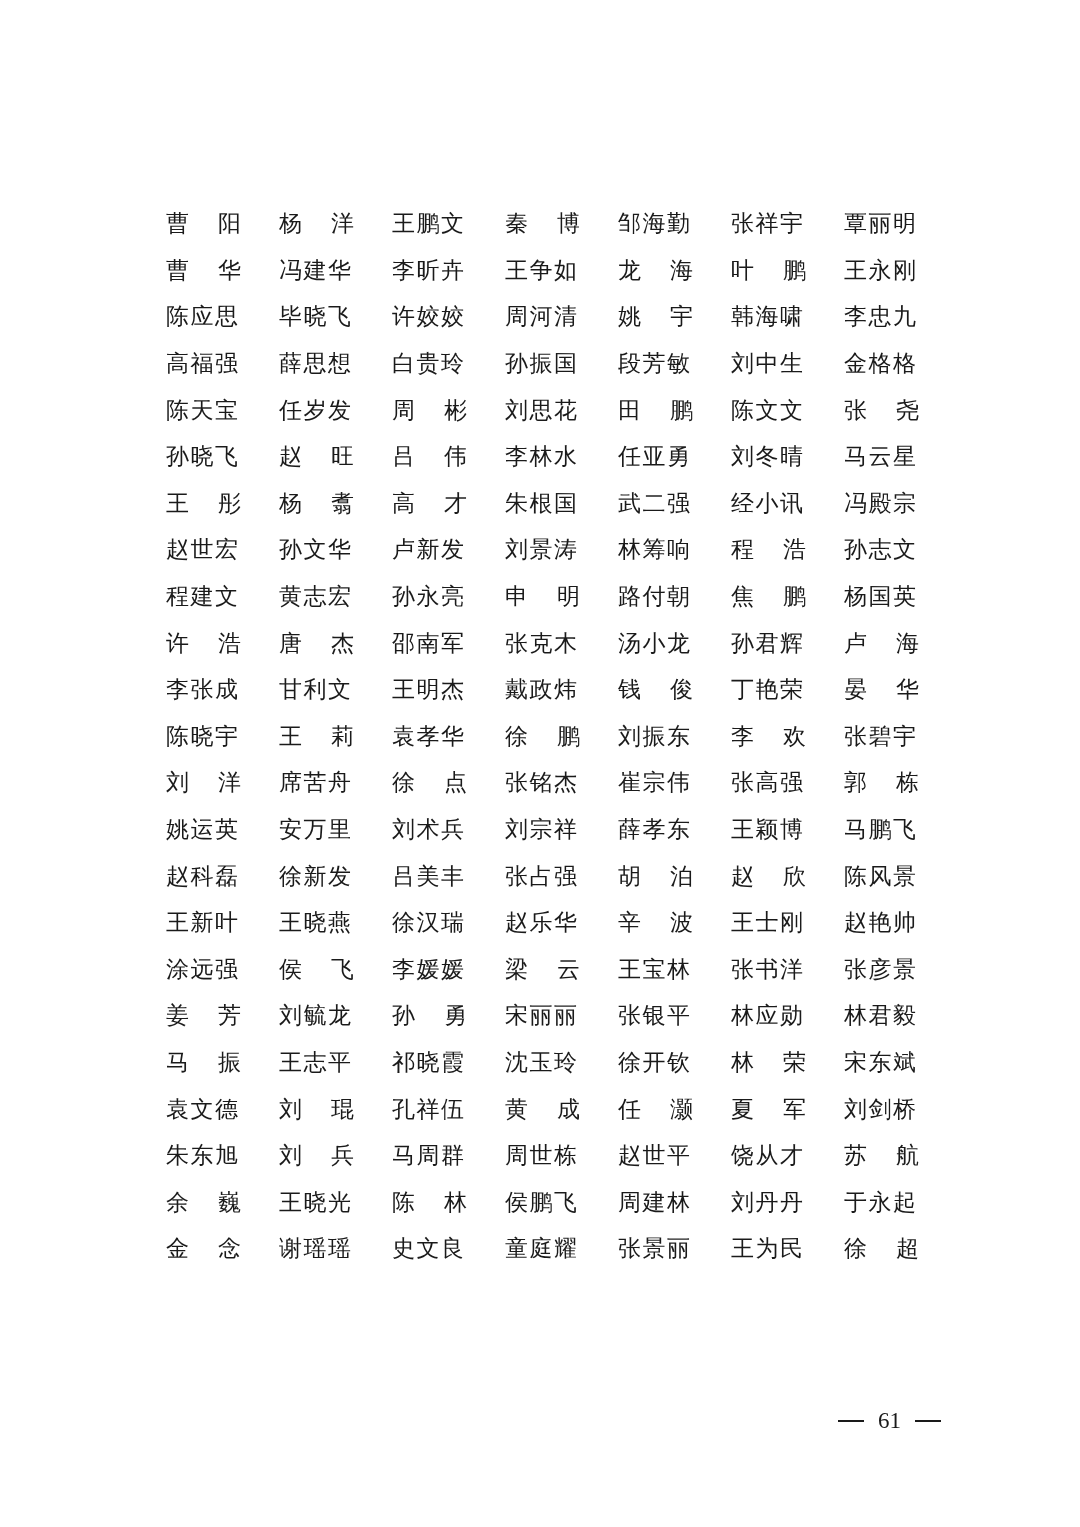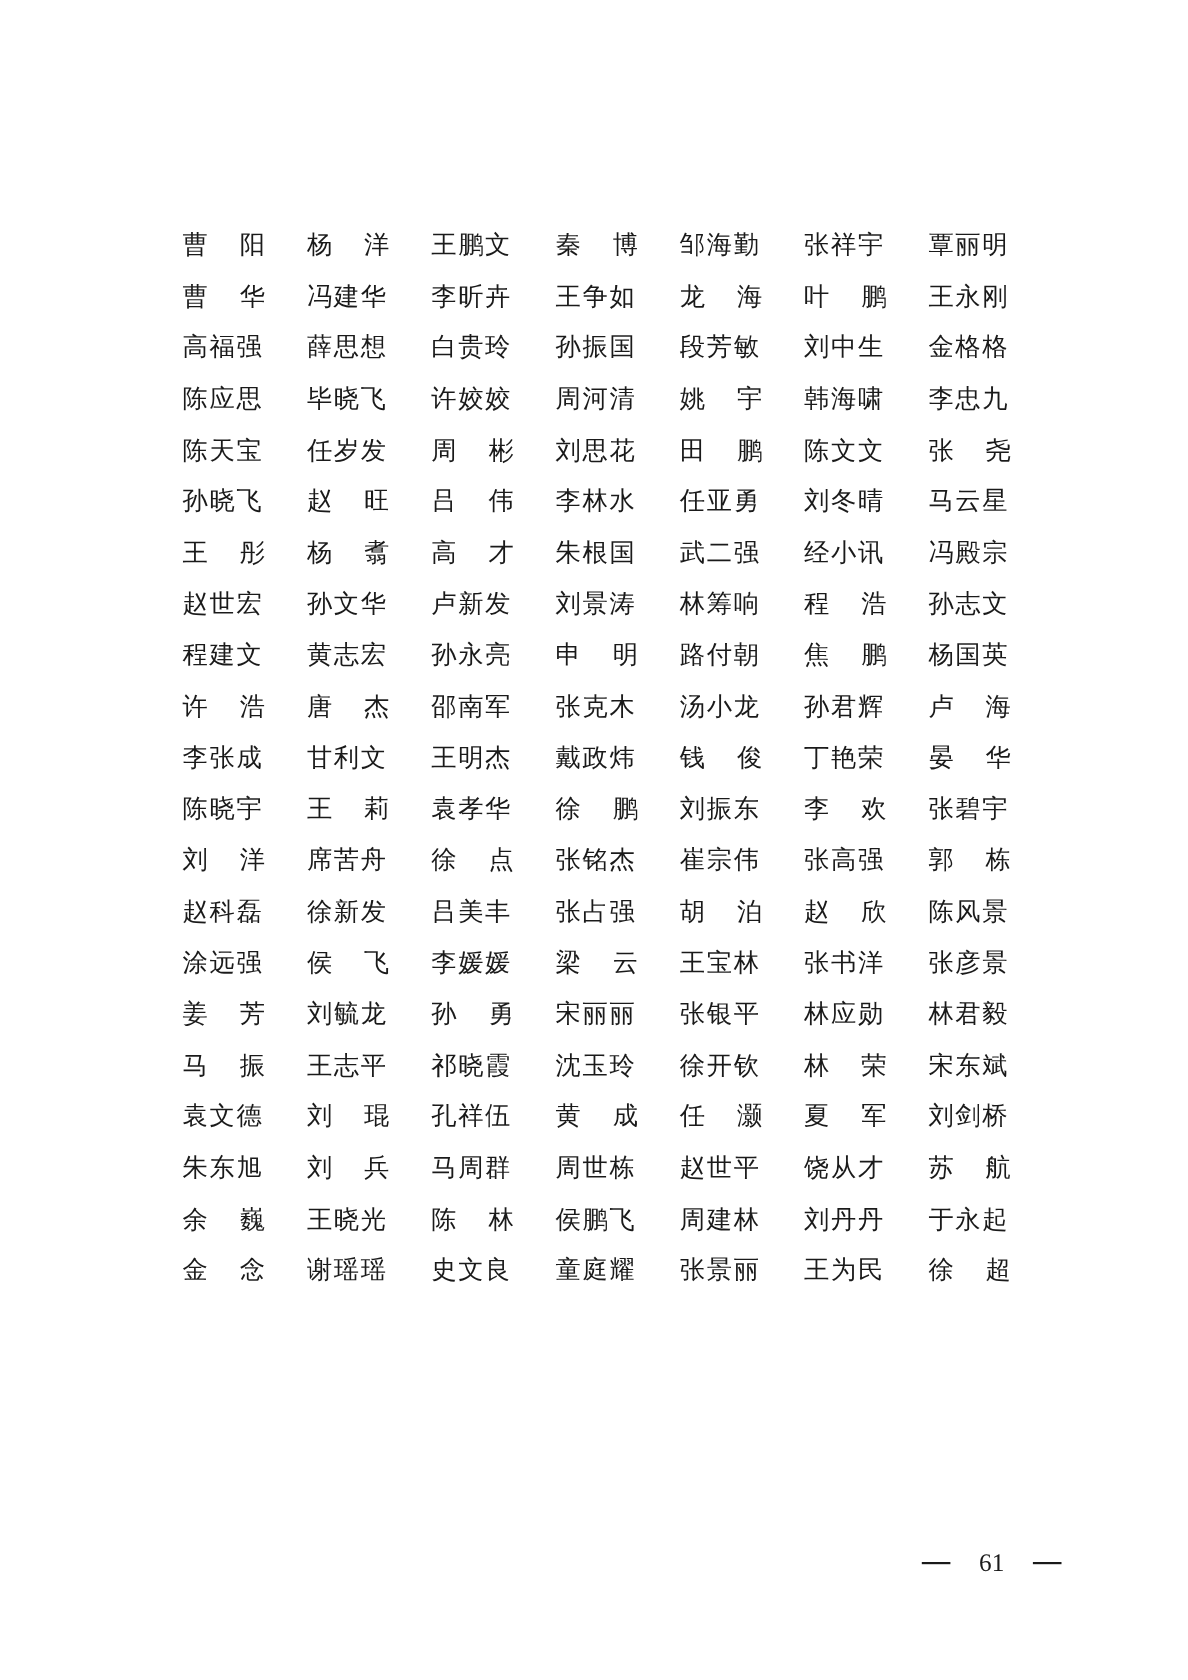--- a/index.html
+++ b/index.html
@@ -55,21 +55,21 @@
     }
     .page-number {
       position: absolute;
       left: 838px;
       top: 1403px;
       height: 36px;
       font-size: 23px;
       line-height: 36px;
       display: flex;
       align-items: center;
-      gap: 26px;
+      gap: 14px;
       font-family: "Liberation Serif", "DejaVu Serif", serif;
     }
     .dash {
       display: inline-block;
       width: 26px;
       height: 1.5px;
       background: #1a1a1a;
     }
   </style>
 </head>
@@ -136,43 +136,20 @@
             <span>叶</span>
             <span>鹏</span>
           </span>
         </div>
         <div class="name-cell">
           <span class="name-text">王永刚</span>
         </div>
       </div>
       <div class="name-row">
         <div class="name-cell">
-          <span class="name-text">高福强</span>
-        </div>
-        <div class="name-cell">
-          <span class="name-text">薛思想</span>
-        </div>
-        <div class="name-cell">
-          <span class="name-text">白贵玲</span>
-        </div>
-        <div class="name-cell">
-          <span class="name-text">孙振国</span>
-        </div>
-        <div class="name-cell">
-          <span class="name-text">段芳敏</span>
-        </div>
-        <div class="name-cell">
-          <span class="name-text">刘中生</span>
-        </div>
-        <div class="name-cell">
-          <span class="name-text">金格格</span>
-        </div>
-      </div>
-      <div class="name-row">
-        <div class="name-cell">
           <span class="name-text">陈应思</span>
         </div>
         <div class="name-cell">
           <span class="name-text">毕晓飞</span>
         </div>
         <div class="name-cell">
           <span class="name-text">许姣姣</span>
         </div>
         <div class="name-cell">
           <span class="name-text">周河清</span>
@@ -185,20 +162,43 @@
         </div>
         <div class="name-cell">
           <span class="name-text">韩海啸</span>
         </div>
         <div class="name-cell">
           <span class="name-text">李忠九</span>
         </div>
       </div>
       <div class="name-row">
         <div class="name-cell">
+          <span class="name-text">高福强</span>
+        </div>
+        <div class="name-cell">
+          <span class="name-text">薛思想</span>
+        </div>
+        <div class="name-cell">
+          <span class="name-text">白贵玲</span>
+        </div>
+        <div class="name-cell">
+          <span class="name-text">孙振国</span>
+        </div>
+        <div class="name-cell">
+          <span class="name-text">段芳敏</span>
+        </div>
+        <div class="name-cell">
+          <span class="name-text">刘中生</span>
+        </div>
+        <div class="name-cell">
+          <span class="name-text">金格格</span>
+        </div>
+      </div>
+      <div class="name-row">
+        <div class="name-cell">
           <span class="name-text">陈天宝</span>
         </div>
         <div class="name-cell">
           <span class="name-text">任岁发</span>
         </div>
         <div class="name-cell">
           <span class="name-text two">
             <span>周</span>
             <span>彬</span>
           </span>
@@ -458,20 +458,43 @@
         </div>
         <div class="name-cell">
           <span class="name-text two">
             <span>郭</span>
             <span>栋</span>
           </span>
         </div>
       </div>
       <div class="name-row">
         <div class="name-cell">
+          <span class="name-text">姚运英</span>
+        </div>
+        <div class="name-cell">
+          <span class="name-text">安万里</span>
+        </div>
+        <div class="name-cell">
+          <span class="name-text">刘术兵</span>
+        </div>
+        <div class="name-cell">
+          <span class="name-text">刘宗祥</span>
+        </div>
+        <div class="name-cell">
+          <span class="name-text">薛孝东</span>
+        </div>
+        <div class="name-cell">
+          <span class="name-text">王颖博</span>
+        </div>
+        <div class="name-cell">
+          <span class="name-text">马鹏飞</span>
+        </div>
+      </div>
+      <div class="name-row">
+        <div class="name-cell">
           <span class="name-text">赵科磊</span>
         </div>
         <div class="name-cell">
           <span class="name-text">徐新发</span>
         </div>
         <div class="name-cell">
           <span class="name-text">吕美丰</span>
         </div>
         <div class="name-cell">
           <span class="name-text">张占强</span>
@@ -483,20 +506,46 @@
           </span>
         </div>
         <div class="name-cell">
           <span class="name-text two">
             <span>赵</span>
             <span>欣</span>
           </span>
         </div>
         <div class="name-cell">
           <span class="name-text">陈风景</span>
+        </div>
+      </div>
+      <div class="name-row">
+        <div class="name-cell">
+          <span class="name-text">王新叶</span>
+        </div>
+        <div class="name-cell">
+          <span class="name-text">王晓燕</span>
+        </div>
+        <div class="name-cell">
+          <span class="name-text">徐汉瑞</span>
+        </div>
+        <div class="name-cell">
+          <span class="name-text">赵乐华</span>
+        </div>
+        <div class="name-cell">
+          <span class="name-text two">
+            <span>辛</span>
+            <span>波</span>
+          </span>
+        </div>
+        <div class="name-cell">
+          <span class="name-text">王士刚</span>
+        </div>
+        <div class="name-cell">
+          <span class="name-text">赵艳帅</span>
         </div>
       </div>
       <div class="name-row">
         <div class="name-cell">
           <span class="name-text">涂远强</span>
         </div>
         <div class="name-cell">
           <span class="name-text two">
             <span>侯</span>
             <span>飞</span>

